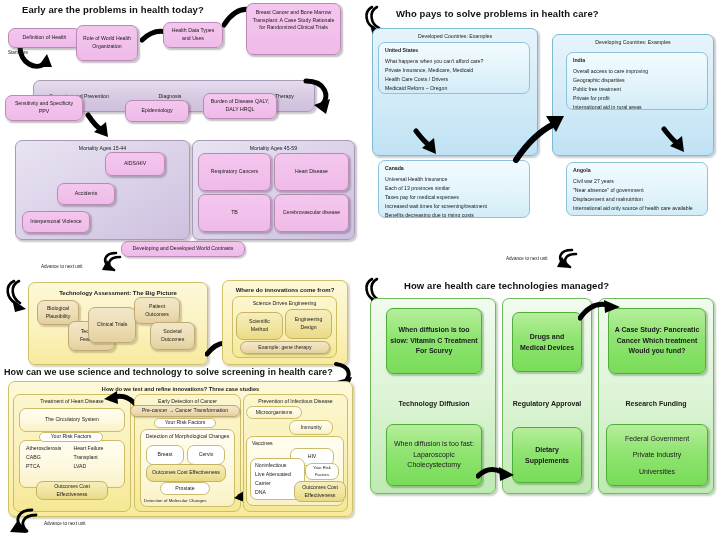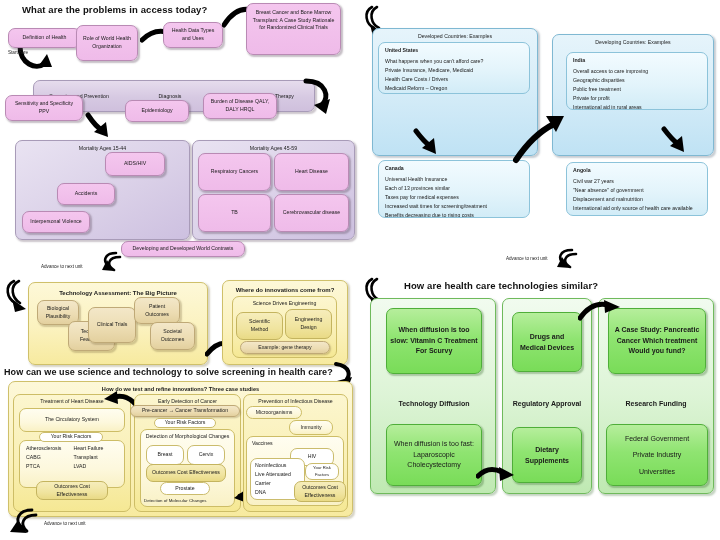--- a/index.html
+++ b/index.html
@@ -40,21 +40,21 @@
   ul.lst{margin:0;padding:0;list-style:none;}
   ul.lst li{margin:0 0 1.6px 0;white-space:nowrap;}
   .stack{display:flex;flex-direction:column;align-items:flex-start;justify-content:flex-start;width:100%;}
   .ctr{display:flex;flex-direction:column;align-items:center;justify-content:center;width:100%;}
 </style>
 </head>
 <body>
 
 <div id="root">
 
-  <div class="qtitle" style="left:22px;top:4px;">What are the problems in access today?</div>
+  <div class="qtitle" style="left:22px;top:4px;">Early are the problems in health today?</div>
 
   <div class="curl" style="left:14px;top:36px;font-size:0;">
     <svg width="44" height="40" viewBox="0 0 44 40">
         <path d="M6 10 C6 28 22 34 30 28" stroke="#000" stroke-width="5" fill="none" stroke-linecap="round"></path>
         <path d="M33 18 L38 31 L24 31 Z" fill="#000"></path>
       </svg>
   </div>
 
   <div class="box pink" style="left:8px;top:28px;width:73px;height:20px;">
     <span>Definition of Health</span>
@@ -154,20 +154,21 @@
   </div>
 
   <div class="note" style="left:41px;top:264px;">Advance to next unit</div>
   <div class="curl" style="left:98px;top:250px;font-size:0;">
     <svg width="28" height="26" viewBox="0 0 28 26">
         <path d="M18 3 C6 3 4 12 12 17 M22 7 C10 7 8 15 16 20" stroke="#000" stroke-width="2.6" fill="none" stroke-linecap="round"></path>
         <path d="M9 10 L16 21 L4 20 Z" fill="#000"></path>
       </svg>
   </div>
 
+  <div class="qtitle" style="left:396px;top:8px;">Who pays to solve problems in health care?</div>
   <div class="curl" style="left:364px;top:4px;font-size:0;">
     <svg width="34" height="36" viewBox="0 0 34 36">
         <path d="M8 3 C-1 8 2 20 10 24 M13 3 C4 8 7 20 15 24" stroke="#000" stroke-width="2.6" fill="none" stroke-linecap="round"></path>
         <path d="M6 20 L20 30 L9 33 Z" fill="#000"></path>
       </svg>
   </div>
 
   <div class="box blueout top" style="left:372px;top:28px;width:166px;height:128px;padding-top:4px;">
     <div class="ctr">
       <div>Developed Countries:  Examples</div>
@@ -430,21 +431,21 @@
   </div>
 
   <div class="curl" style="left:8px;top:506px;font-size:0;">
     <svg width="34" height="32" viewBox="0 0 34 32">
         <path d="M24 4 C10 4 6 14 14 22 M28 9 C15 9 11 18 19 25" stroke="#000" stroke-width="2.8" fill="none" stroke-linecap="round"></path>
         <path d="M10 14 L19 27 L2 26 Z" fill="#000"></path>
       </svg>
   </div>
   <div class="note" style="left:44px;top:521px;">Advance to next unit</div>
 
-  <div class="qtitle" style="left:404px;top:280px;">How are health care technologies similar?</div>
+  <div class="qtitle" style="left:404px;top:280px;">How are health care technologies managed?</div>
   <div class="curl" style="left:364px;top:276px;font-size:0;">
     <svg width="34" height="36" viewBox="0 0 34 36">
         <path d="M8 3 C-1 8 2 20 10 24 M13 3 C4 8 7 20 15 24" stroke="#000" stroke-width="2.6" fill="none" stroke-linecap="round"></path>
         <path d="M6 20 L20 30 L9 33 Z" fill="#000"></path>
       </svg>
   </div>
 
   <div class="box grnout" style="left:370px;top:298px;width:126px;height:196px;"></div>
   <div class="box grnin" style="left:386px;top:308px;width:96px;height:66px;font-size:7px;font-weight:bold;line-height:1.5;">
     <span>When diffusion is too slow: Vitamin C Treatment For Scurvy</span>

